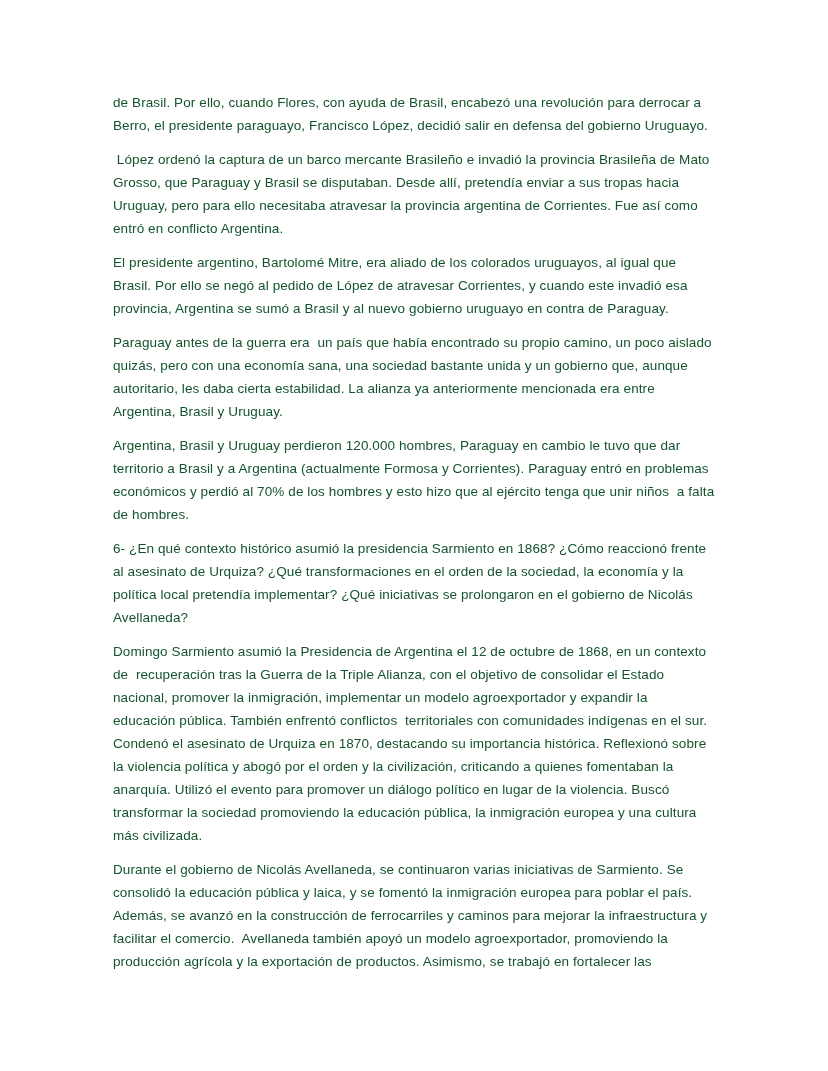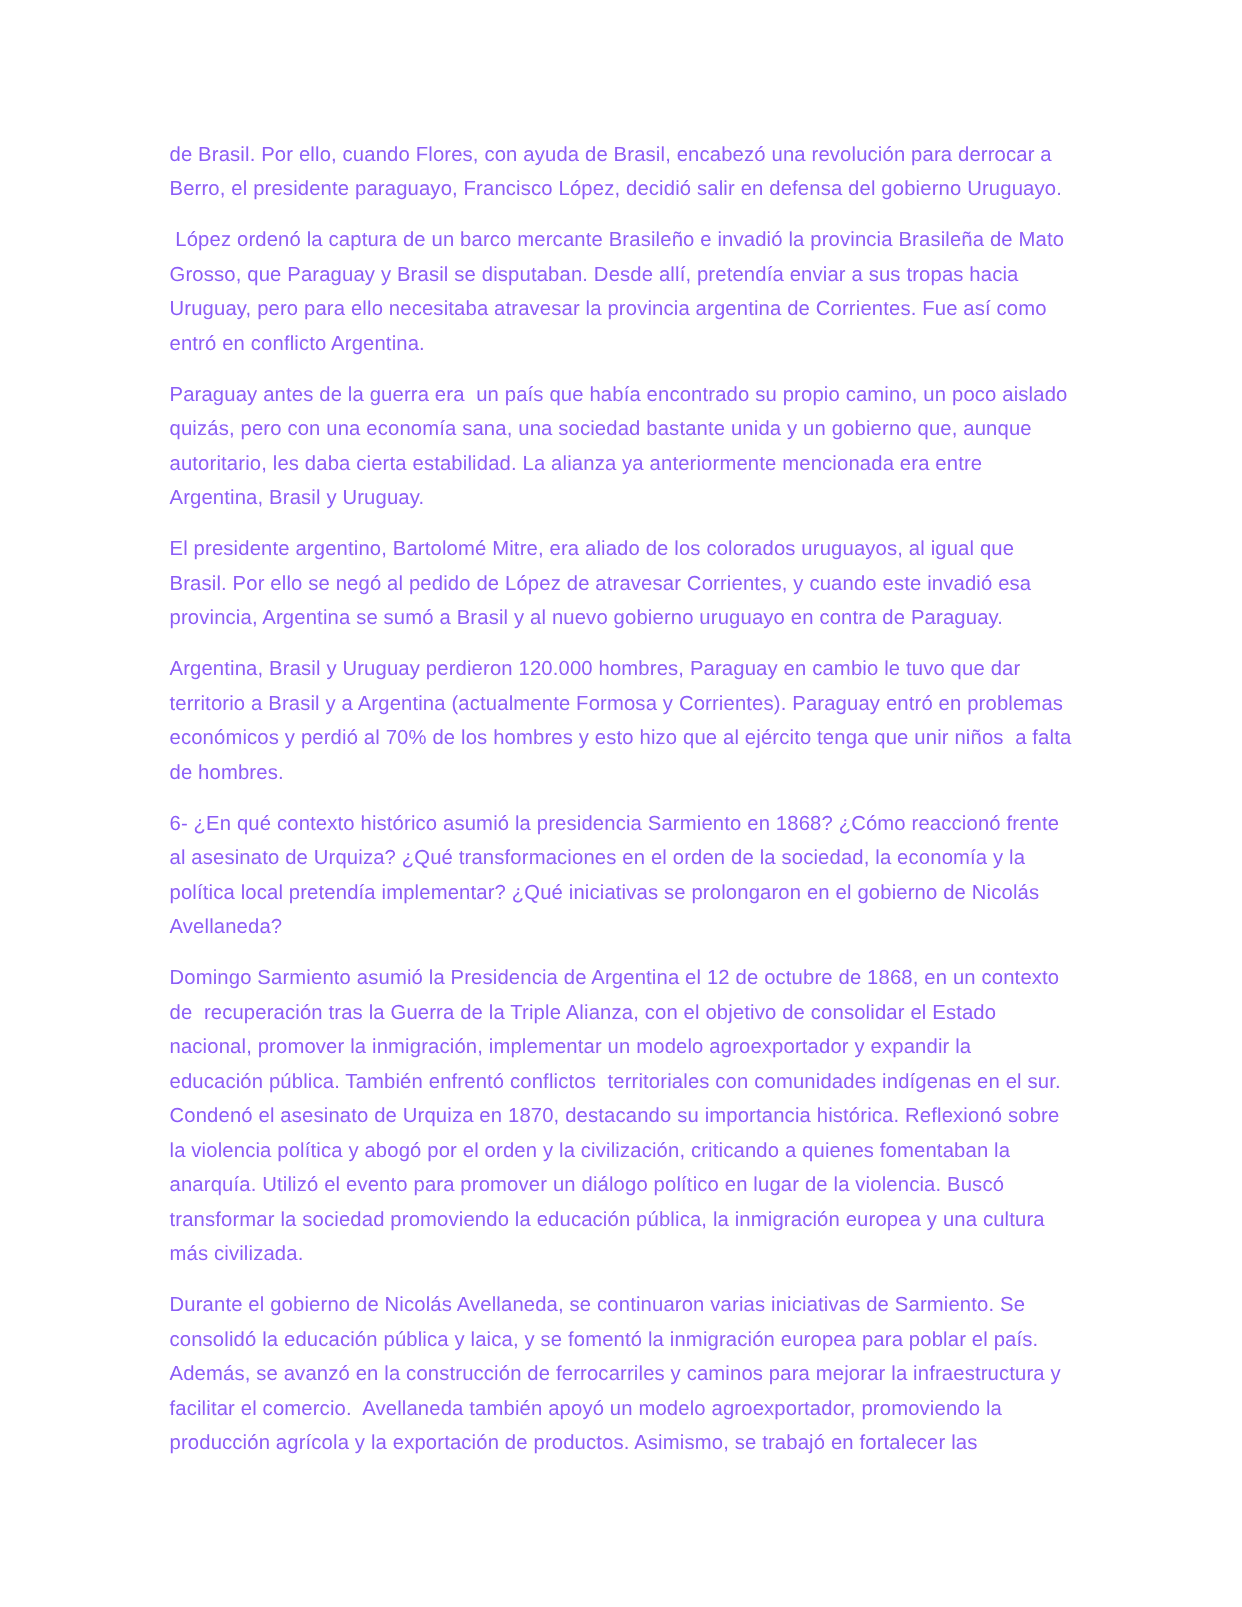--- a/index.html
+++ b/index.html
@@ -14,21 +14,21 @@
   }
   .page {
     box-sizing: border-box;
     width: 828px;
     height: 1071px;
     background: #ffffff;
     padding: 91px 98px 0 113px;
     font-family: "Liberation Sans", "DejaVu Sans", sans-serif;
     font-size: 13.5px;
     line-height: 23px;
-    color: #8b5cf6;
+    color: #14532d;
   }
   .para {
     margin: 0 0 11px 0;
     white-space: pre;          
     letter-spacing: 0.1px;
     max-width: 630px;
   }
   .para:last-child {
     margin-bottom: 0;
   }
@@ -38,28 +38,28 @@
 
 <div class="page">
   <p class="para">de Brasil. Por ello, cuando Flores, con ayuda de Brasil, encabezó una revolución para derrocar a
 Berro, el presidente paraguayo, Francisco López, decidió salir en defensa del gobierno Uruguayo.</p>
 
   <p class="para"> López ordenó la captura de un barco mercante Brasileño e invadió la provincia Brasileña de Mato
 Grosso, que Paraguay y Brasil se disputaban. Desde allí, pretendía enviar a sus tropas hacia
 Uruguay, pero para ello necesitaba atravesar la provincia argentina de Corrientes. Fue así como
 entró en conflicto Argentina.</p>
 
+  <p class="para">El presidente argentino, Bartolomé Mitre, era aliado de los colorados uruguayos, al igual que
+Brasil. Por ello se negó al pedido de López de atravesar Corrientes, y cuando este invadió esa
+provincia, Argentina se sumó a Brasil y al nuevo gobierno uruguayo en contra de Paraguay.</p>
+
   <p class="para">Paraguay antes de la guerra era  un país que había encontrado su propio camino, un poco aislado
 quizás, pero con una economía sana, una sociedad bastante unida y un gobierno que, aunque
 autoritario, les daba cierta estabilidad. La alianza ya anteriormente mencionada era entre
 Argentina, Brasil y Uruguay.</p>
-
-  <p class="para">El presidente argentino, Bartolomé Mitre, era aliado de los colorados uruguayos, al igual que
-Brasil. Por ello se negó al pedido de López de atravesar Corrientes, y cuando este invadió esa
-provincia, Argentina se sumó a Brasil y al nuevo gobierno uruguayo en contra de Paraguay.</p>
 
   <p class="para">Argentina, Brasil y Uruguay perdieron 120.000 hombres, Paraguay en cambio le tuvo que dar
 territorio a Brasil y a Argentina (actualmente Formosa y Corrientes). Paraguay entró en problemas
 económicos y perdió al 70% de los hombres y esto hizo que al ejército tenga que unir niños  a falta
 de hombres.</p>
 
   <p class="para">6- ¿En qué contexto histórico asumió la presidencia Sarmiento en 1868? ¿Cómo reaccionó frente
 al asesinato de Urquiza? ¿Qué transformaciones en el orden de la sociedad, la economía y la
 política local pretendía implementar? ¿Qué iniciativas se prolongaron en el gobierno de Nicolás
 Avellaneda?</p>

